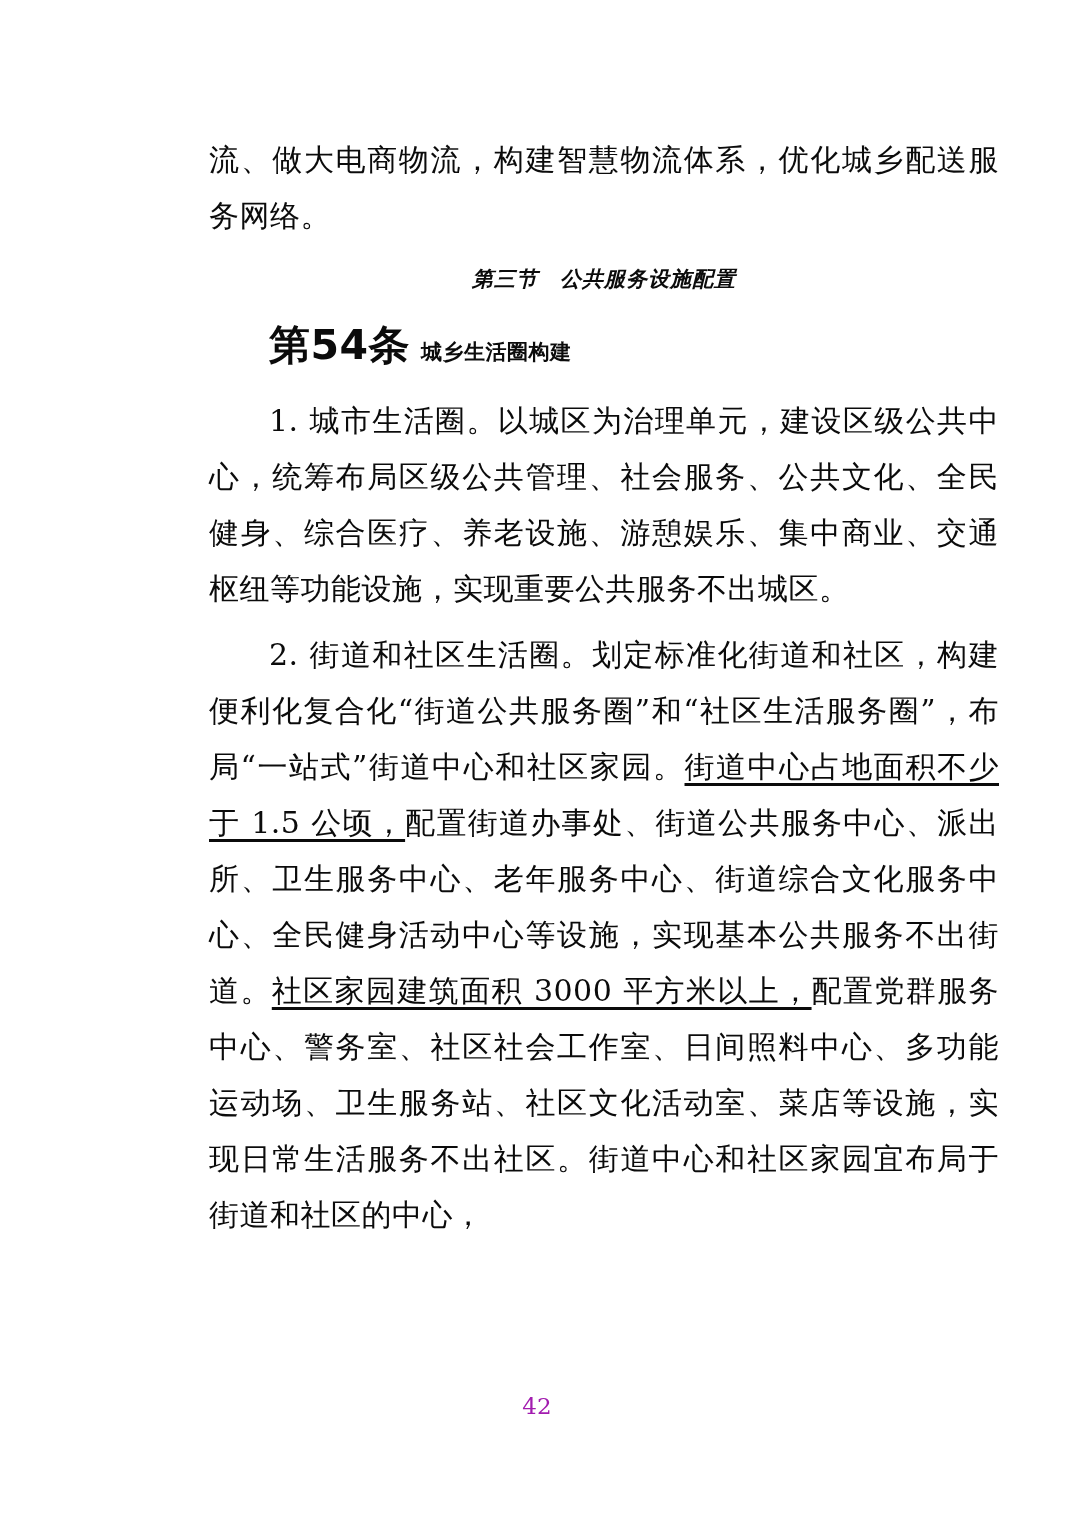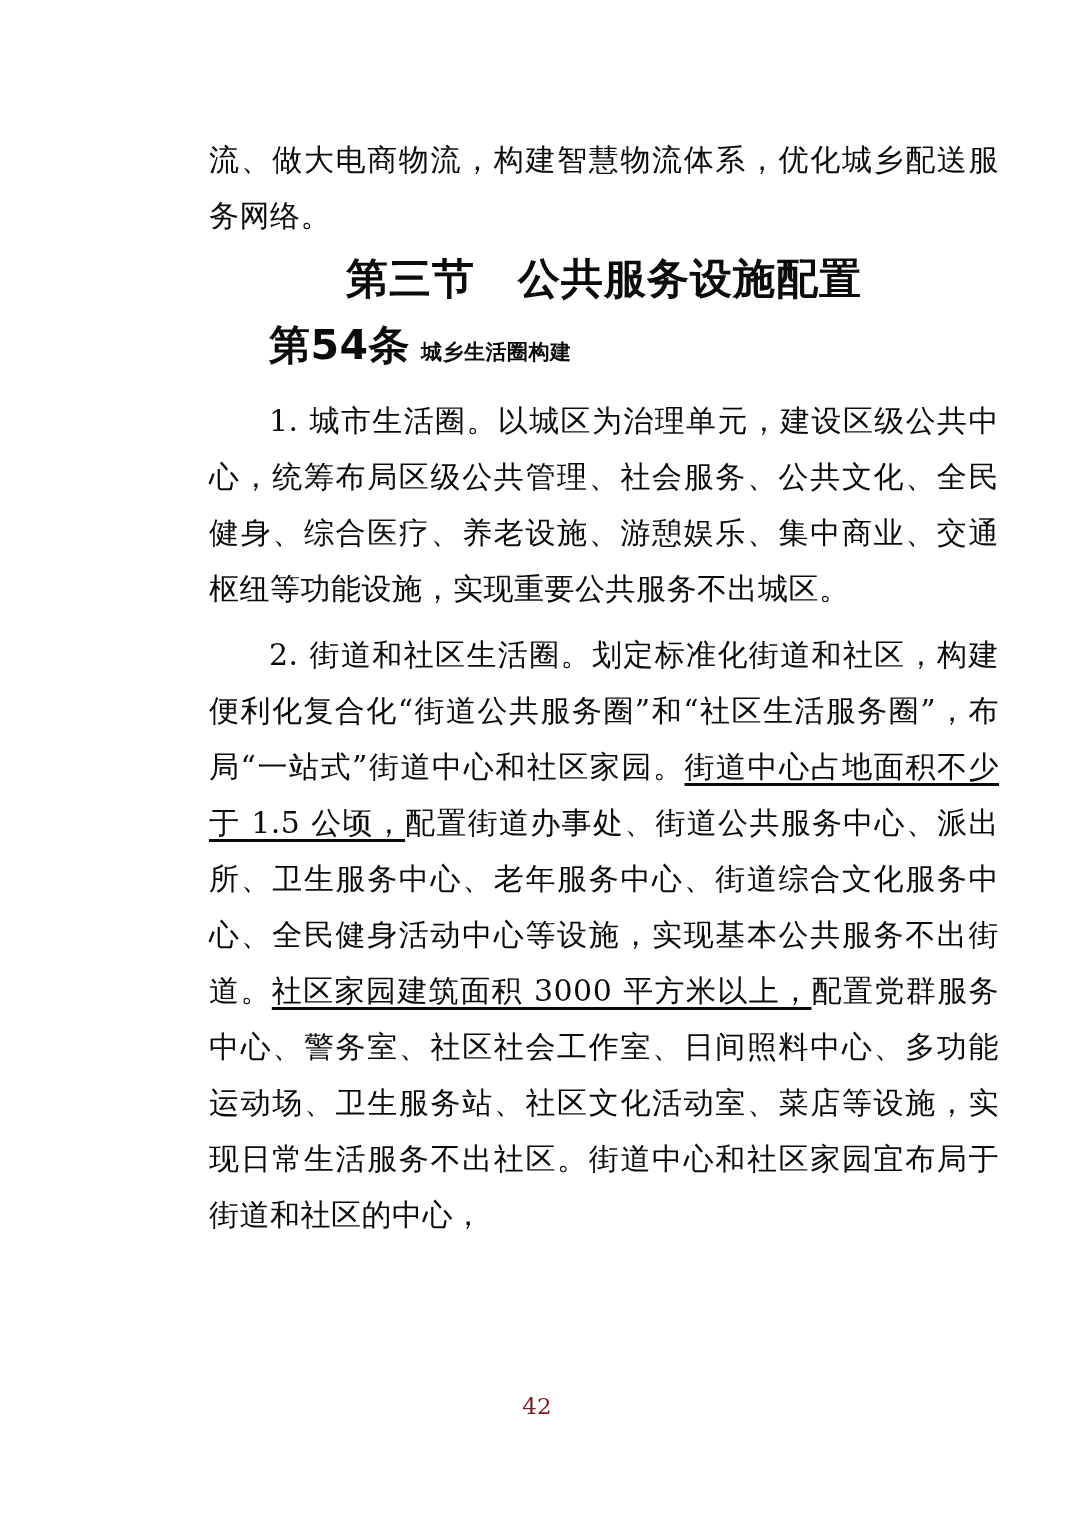--- a/index.html
+++ b/index.html
@@ -32,25 +32,26 @@
     letter-spacing: 0.5px;
   }
   .body-text {
     text-indent: 0;
   }
   .indent2 {
     text-indent: 60px;
   }
   .section-title {
     text-align: center;
-    font-size: 42px;
+    font-size: 21px;
     line-height: 70px;
     font-weight: bold;
     letter-spacing: 1px;
     font-family: "DejaVu Sans", "Liberation Sans", sans-serif;
+    font-style: italic;
   }
   .article-head {
     text-indent: 60px;
     font-size: 30px;
     line-height: 62px;
     font-weight: bold;
     font-family: "DejaVu Sans", "Liberation Sans", sans-serif;
   }
   .article-head .art-num {
     font-size: 41px;
@@ -67,21 +68,21 @@
     height: 10px;
   }
   .footer {
     position: absolute;
     left: 0;
     right: 0;
     top: 1393px;
     text-align: center;
     font-size: 23px;
     font-family: "DejaVu Serif", "Liberation Serif", serif;
-    color: #7f1d1d;
+    color: #a21caf;
   }
 </style>
 </head>
 <body>
 
 <div class="page">
 
   <div class="content">
 
     <p class="body-text">流、做大电商物流，构建智慧物流体系，优化城乡配送服务网络。</p>

